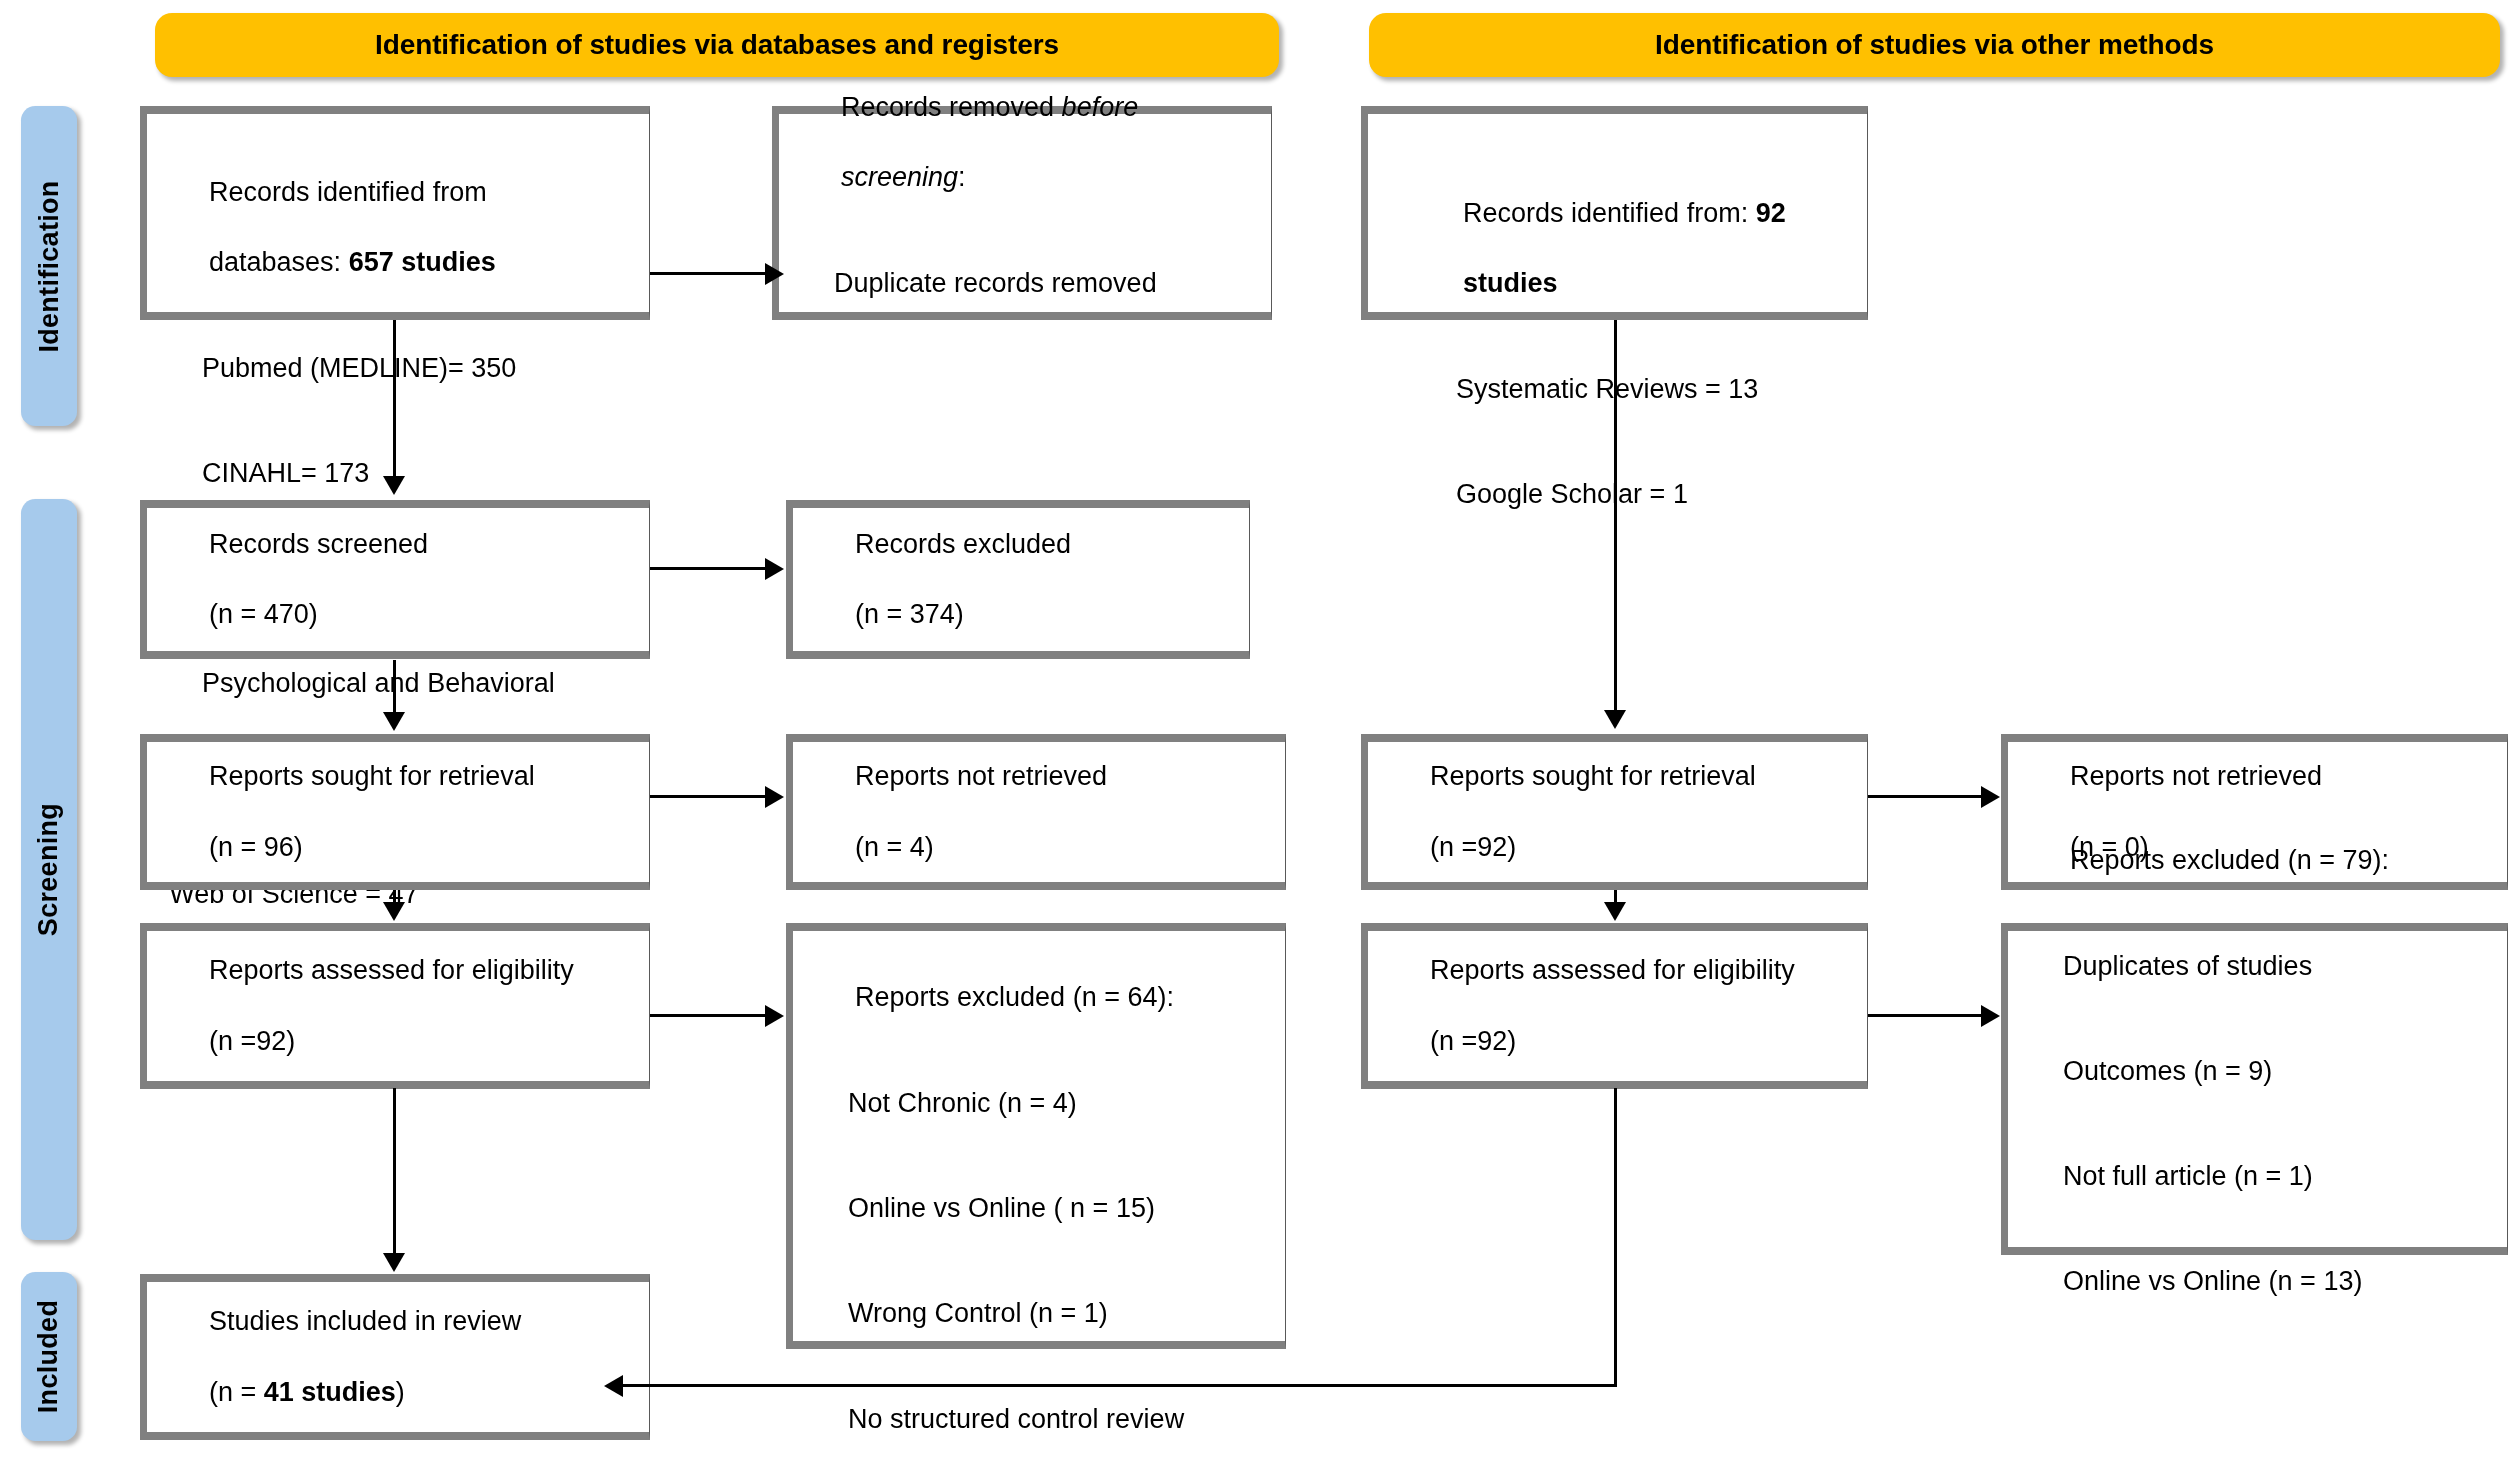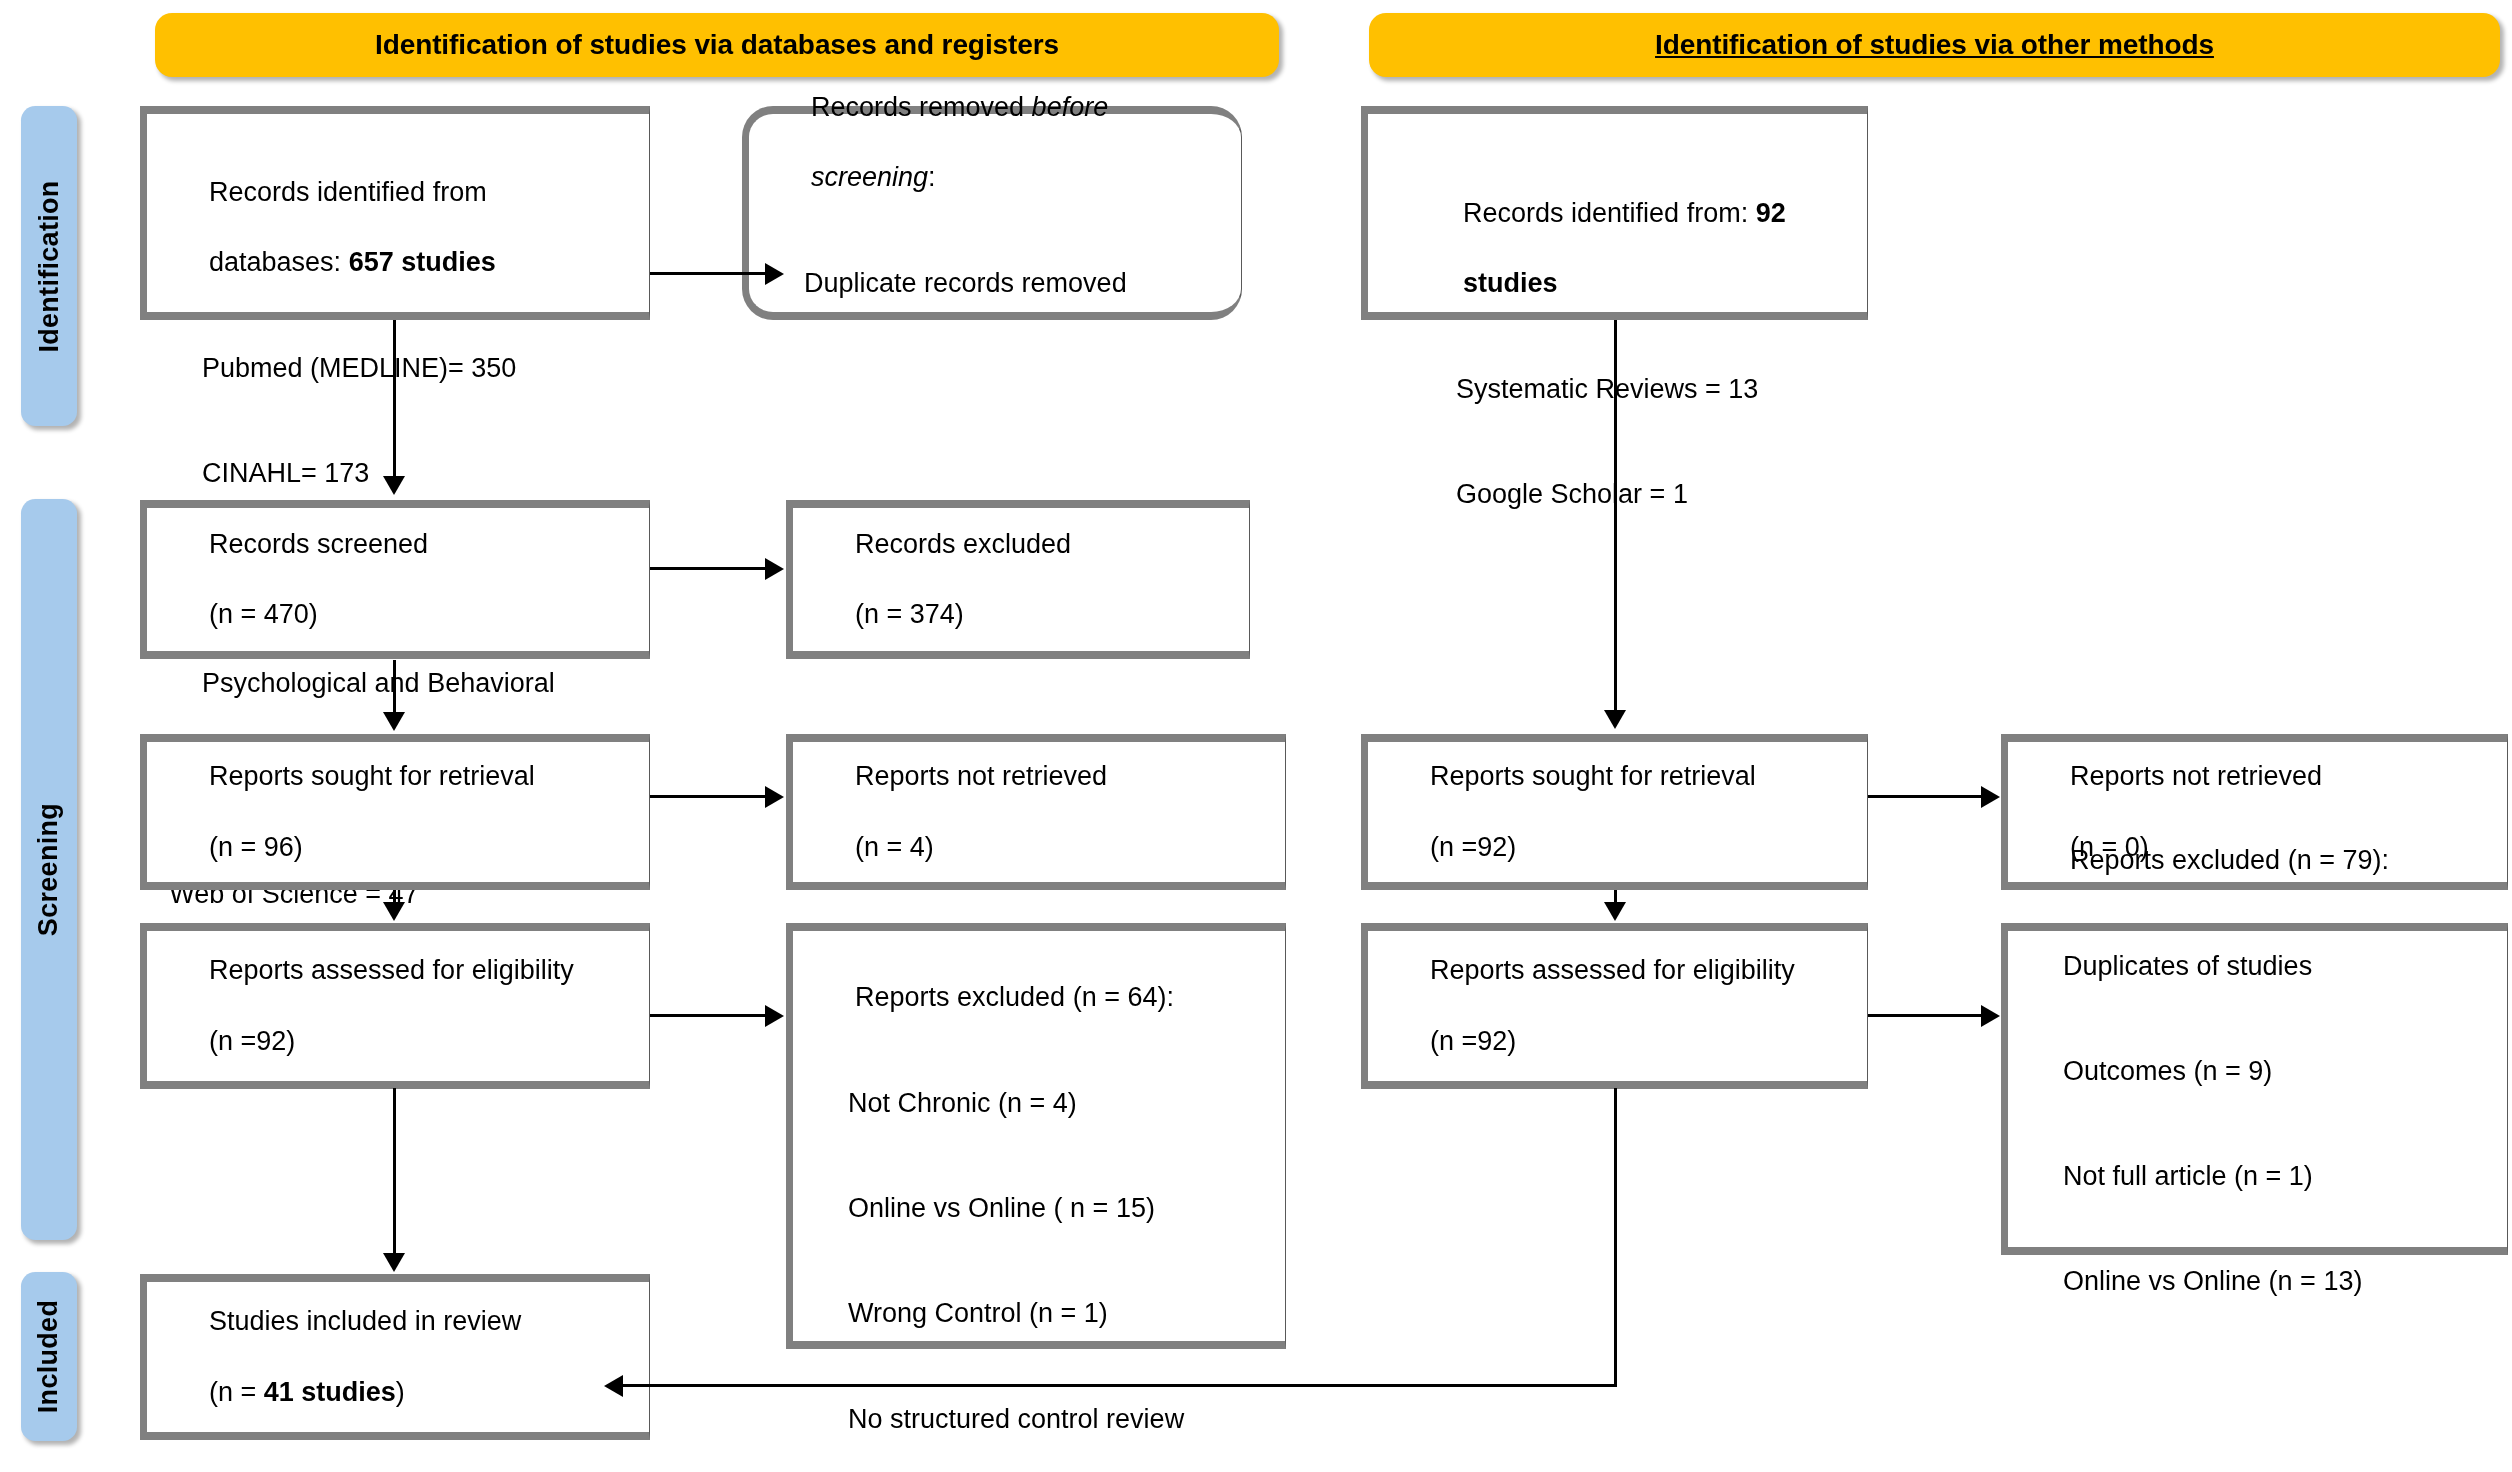--- a/index.html
+++ b/index.html
@@ -114,21 +114,21 @@
 </style>
 </head>
 <body>
 
 <div id="canvas">
 
   <div class="banner" style="left:155px; top:13px; width:1124px; height:64px; font-size:28px;">
     <span>Identification of studies via databases and registers</span>
   </div>
 
-  <div class="banner" style="left:1369px; top:13px; width:1131px; height:64px; font-size:28px;text-decoration:underline;">
+  <div class="banner" style="left:1369px; top:13px; width:1131px; height:64px; font-size:28px;">
     <span>Identification of studies via other methods</span>
   </div>
 
   <div class="rail" style="left:21px; top:106px; width:56px; height:320px;">
     <span>Identification</span>
   </div>
 
   <div class="rail" style="left:21px; top:499px; width:56px; height:741px;">
     <span>Screening</span>
   </div>
@@ -143,21 +143,21 @@
       <span>databases: </span><b>657 studies</b><br>
       <span class="ind">Pubmed (MEDLINE)= 350</span>
       <span class="ind">CINAHL= 173</span>
       <span class="ind">APA PsychINFO = 75</span>
       <span class="ind">Psychological and Behavioral</span>
       <span class="ind2">Collections = 12</span>
       <span class="ind2">Web of Science = 47</span>
     </div>
   </div>
 
-  <div class="box" style="left:742px; top:106px; width:500px; height:214px;border-radius:31px;">
+  <div class="box" style="left:772px; top:106px; width:500px; height:214px;">
     <div class="box-text">
       <span>Records removed </span><i>before</i><br>
       <i>screening</i><span>:</span><br>
       <span class="ind">Duplicate records removed</span>
     </div>
   </div>
 
   <div class="box" style="left:140px; top:500px; width:510px; height:159px;">
     <div class="box-text">
       <span>Records screened</span><br>

